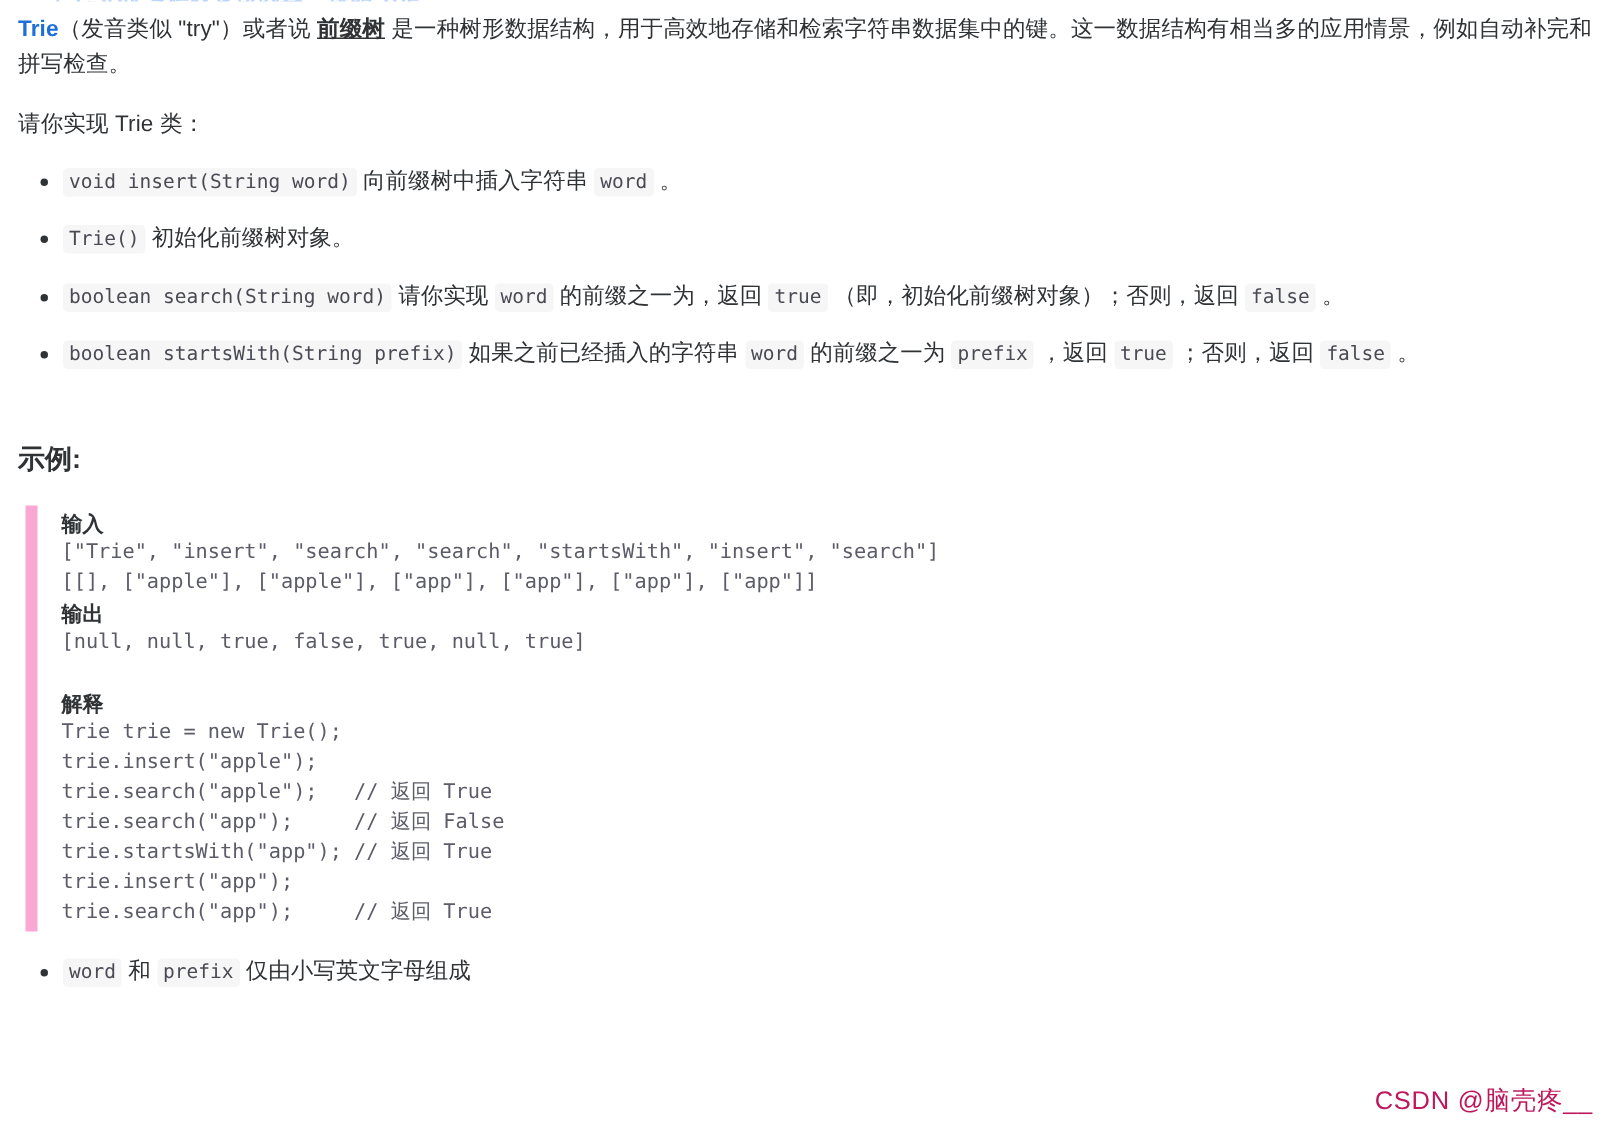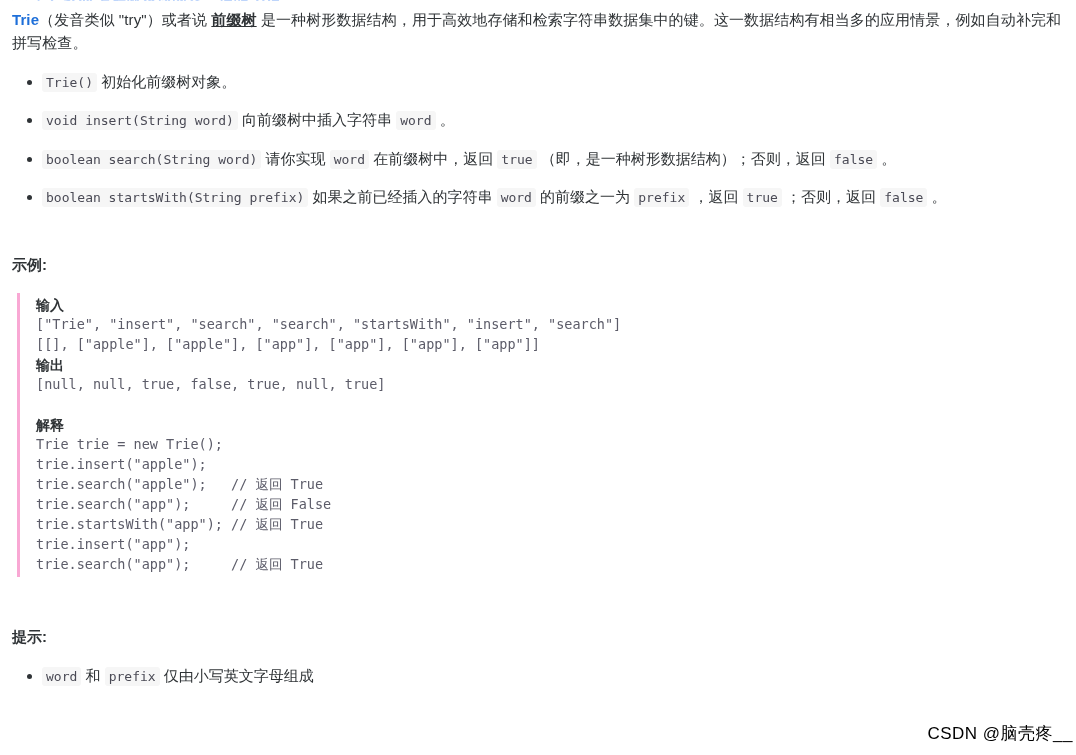--- a/index.html
+++ b/index.html
@@ -88,81 +88,82 @@
     left: 15px;
     top: 9px;
     width: 5px;
     height: 5px;
     background: #2f3336;
     border-radius: 50%;
   }
 
   .section-title {
     font-weight: bold;
-    font-size: 15px;
+    font-size: 18px;
     color: #2f3336;
     margin: 0;
   }
   .t-example { padding-top: 44px; }
   .t-hints   { padding-top: 48px; }
 
   .quote {
     margin: 16px 0 0 5px;
     padding: 2px 0 2px 16px;
-    border-left: 3px solid #f9a8d4;
+    border-left: 8px solid #f9a8d4;
   }
   .quote .lbl {
     font-weight: bold;
     font-size: 14px;
     color: #2f3336;
     font-family: "Liberation Sans", "DejaVu Sans", sans-serif;
     line-height: 1.45;
   }
   .quote pre {
     margin: 0;
     font-family: "DejaVu Sans Mono", "Liberation Mono", monospace;
     font-size: 13.5px;
     line-height: 1.48;
     color: #5c5c69;
     white-space: pre;
   }
   .quote .gap { height: 20px; }
 
   .watermark {
     position: absolute;
-    right: 3px;
+    right: 14px;
     bottom: 8px;
-    color: #000000;
+    color: #be185d;
     font-size: 17px;
     font-family: "Liberation Sans", "DejaVu Sans", sans-serif;
     letter-spacing: 0.5px;
     user-select: none;
   }
 </style>
 </head>
 <body>
 
 <div class="page">
 
   <div class="clipped-top"><span class="lnk">一 上    CSDN 专栏收录该内容    ..   说明    Trie</span></div>
 
   <p class="para p-intro">
     <a href="#" class="inline-link">Trie</a><span>（发音类似 "try"）或者说 </span><span class="b">前缀树</span><span> 是一种树形数据结构，用于高效地存储和检索字符串数据集中的键。这一数据结构有相当多的应用情景，例如自动补完和拼写检查。</span>
   </p>
 
+  <p class="para p-impl">请你实现 Trie 类：</p>
 
   <ul class="blist">
+    <li>
+      <code class="ic">void insert(String word)</code><span> 向前缀树中插入字符串 </span><code class="ic">word</code><span> 。</span>
+    </li>
     <li>
       <code class="ic">Trie()</code><span> 初始化前缀树对象。</span>
     </li>
     <li>
-      <code class="ic">void insert(String word)</code><span> 向前缀树中插入字符串 </span><code class="ic">word</code><span> 。</span>
-    </li>
-    <li>
-      <code class="ic">boolean search(String word)</code><span> 请你实现 </span><code class="ic">word</code><span> 在前缀树中，返回 </span><code class="ic">true</code><span> （即，是一种树形数据结构）；否则，返回 </span><code class="ic">false</code><span> 。</span>
+      <code class="ic">boolean search(String word)</code><span> 请你实现 </span><code class="ic">word</code><span> 的前缀之一为，返回 </span><code class="ic">true</code><span> （即，初始化前缀树对象）；否则，返回 </span><code class="ic">false</code><span> 。</span>
     </li>
     <li>
       <code class="ic">boolean startsWith(String prefix)</code><span> 如果之前已经插入的字符串 </span><code class="ic">word</code><span> 的前缀之一为 </span><code class="ic">prefix</code><span> ，返回 </span><code class="ic">true</code><span> ；否则，返回 </span><code class="ic">false</code><span> 。</span>
     </li>
   </ul>
 
   <p class="section-title t-example">示例:</p>
 
   <blockquote class="quote">
     <div class="lbl">输入</div>
@@ -174,21 +175,20 @@
     <div class="lbl">解释</div>
     <pre>Trie trie = new Trie();
 trie.insert("apple");
 trie.search("apple");   // 返回 True
 trie.search("app");     // 返回 False
 trie.startsWith("app"); // 返回 True
 trie.insert("app");
 trie.search("app");     // 返回 True</pre>
   </blockquote>
 
-  <p class="section-title t-hints">提示:</p>
 
   <ul class="blist">
     <li>
       <code class="ic">word</code><span> 和 </span><code class="ic">prefix</code><span> 仅由小写英文字母组成</span>
     </li>
 
   </ul>
 
   <div class="watermark">CSDN @脑壳疼__</div>
 

